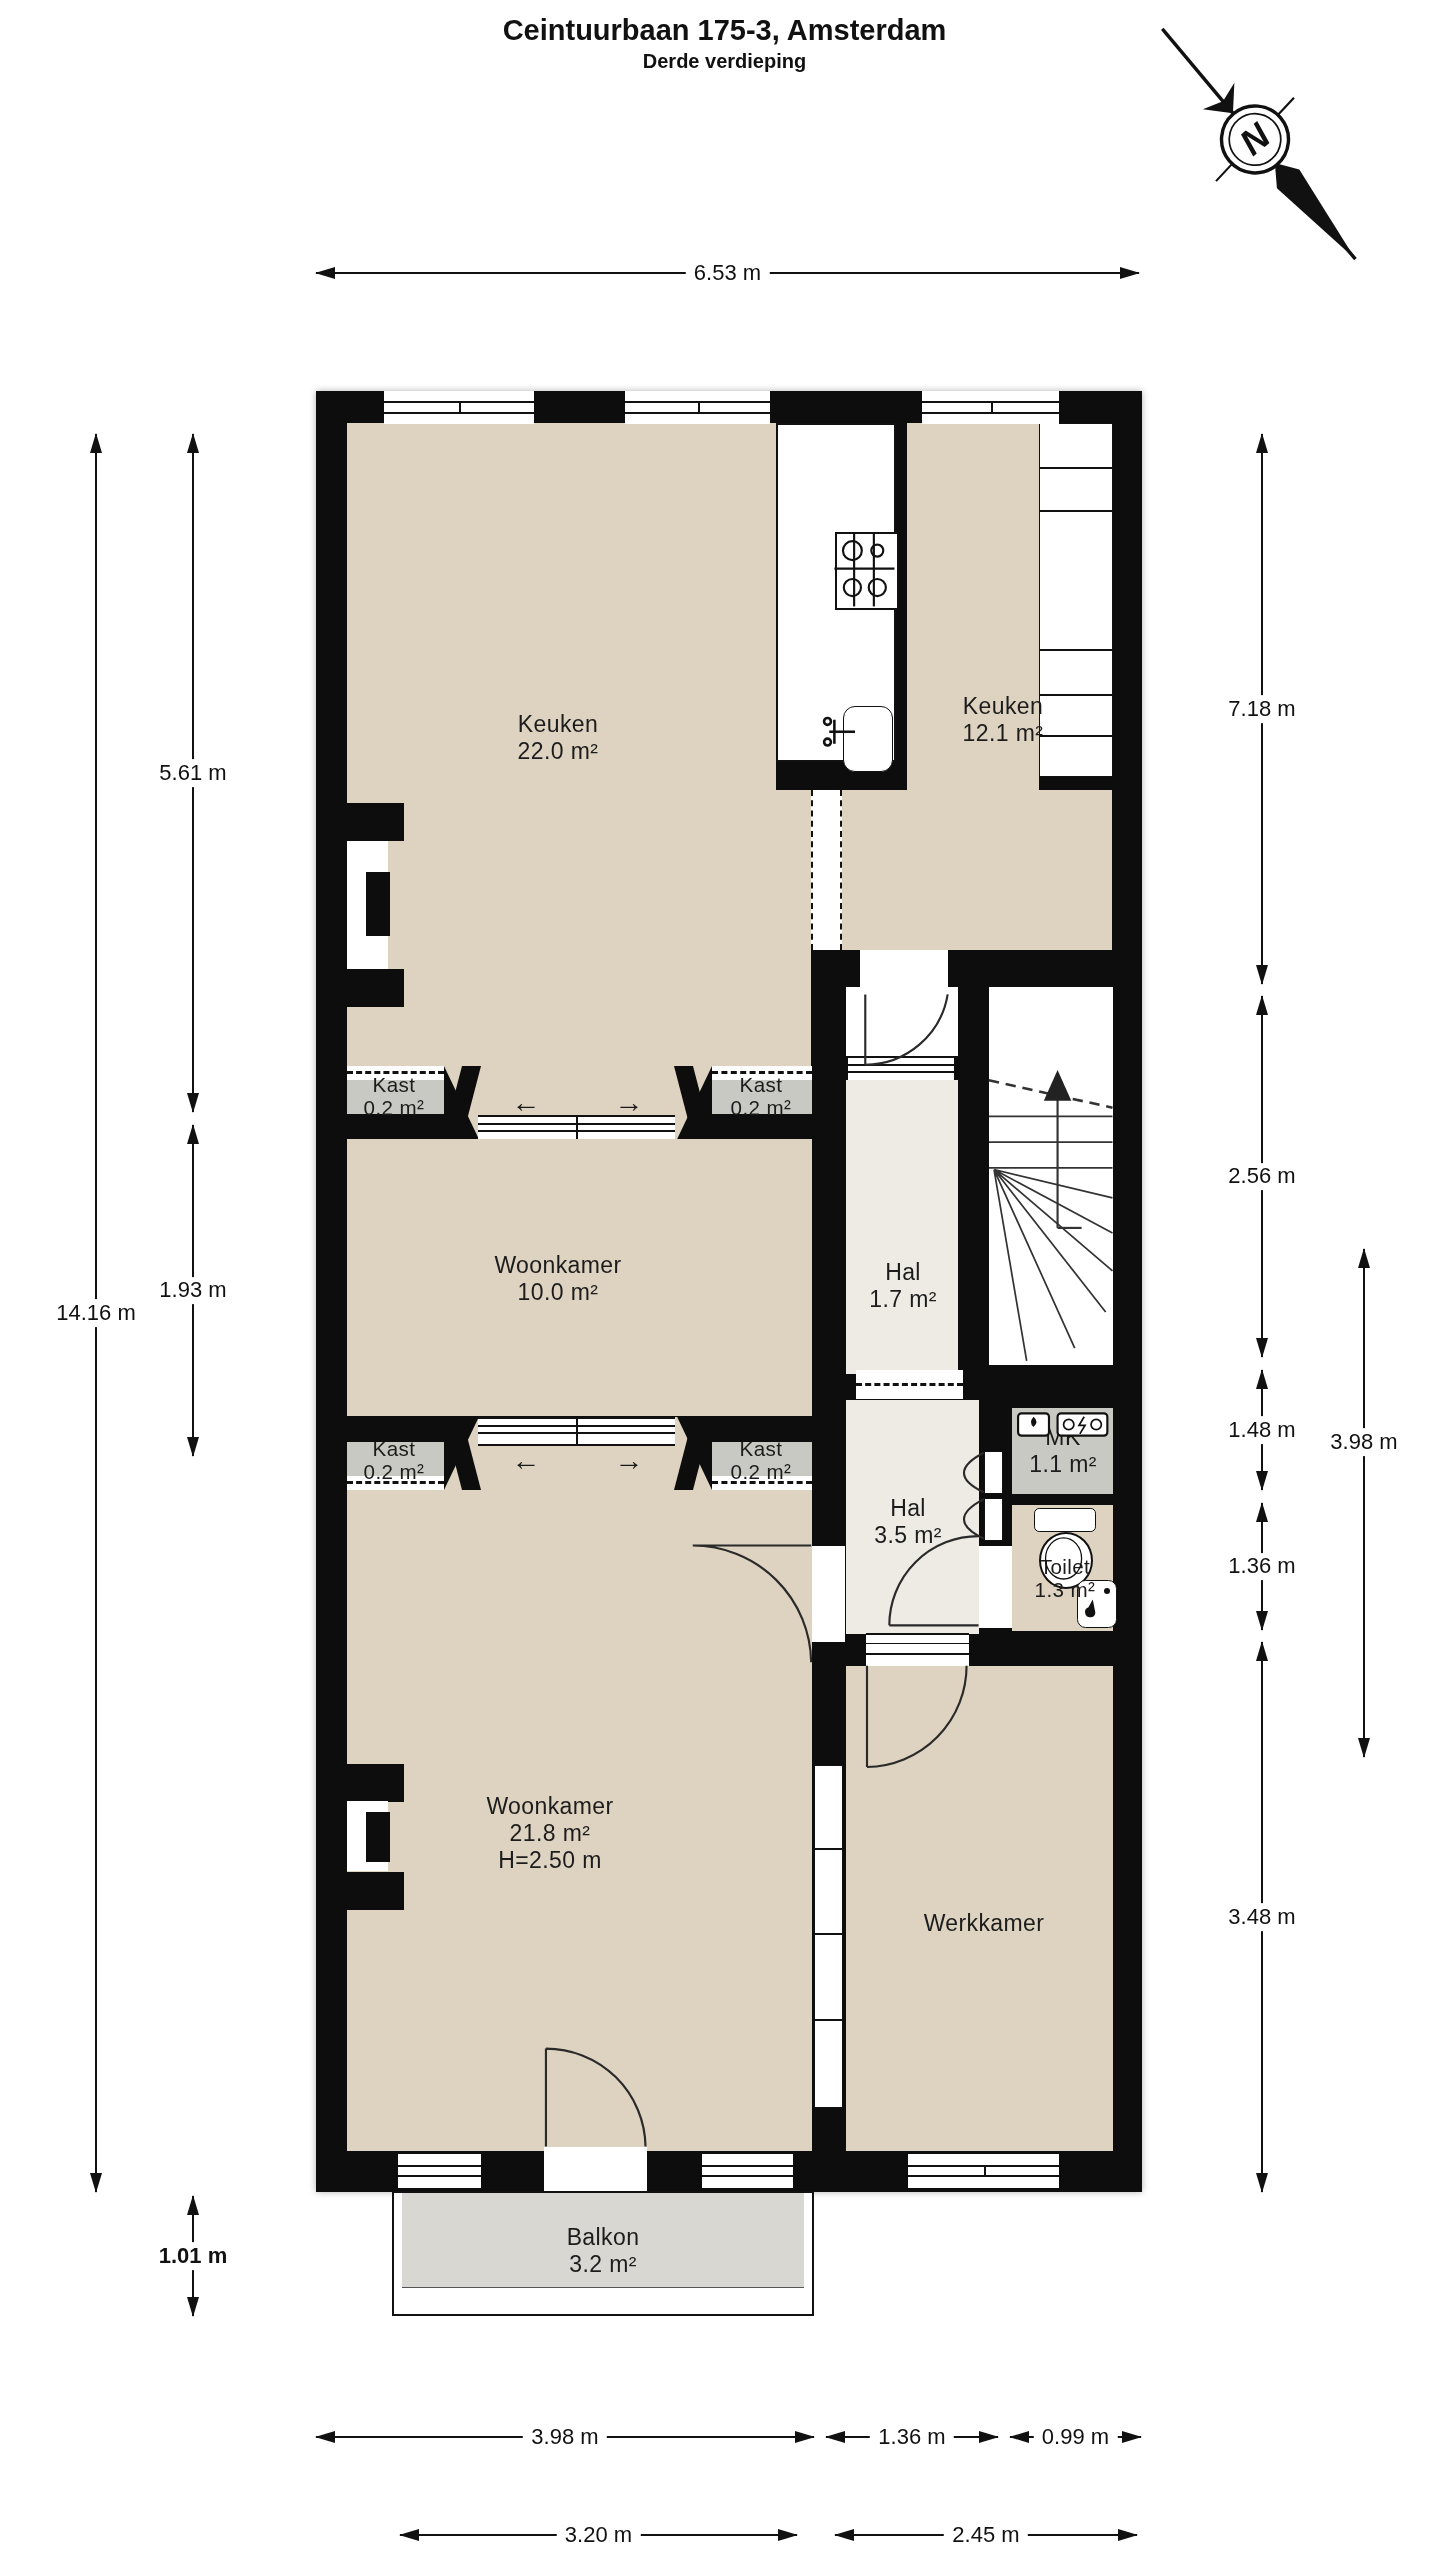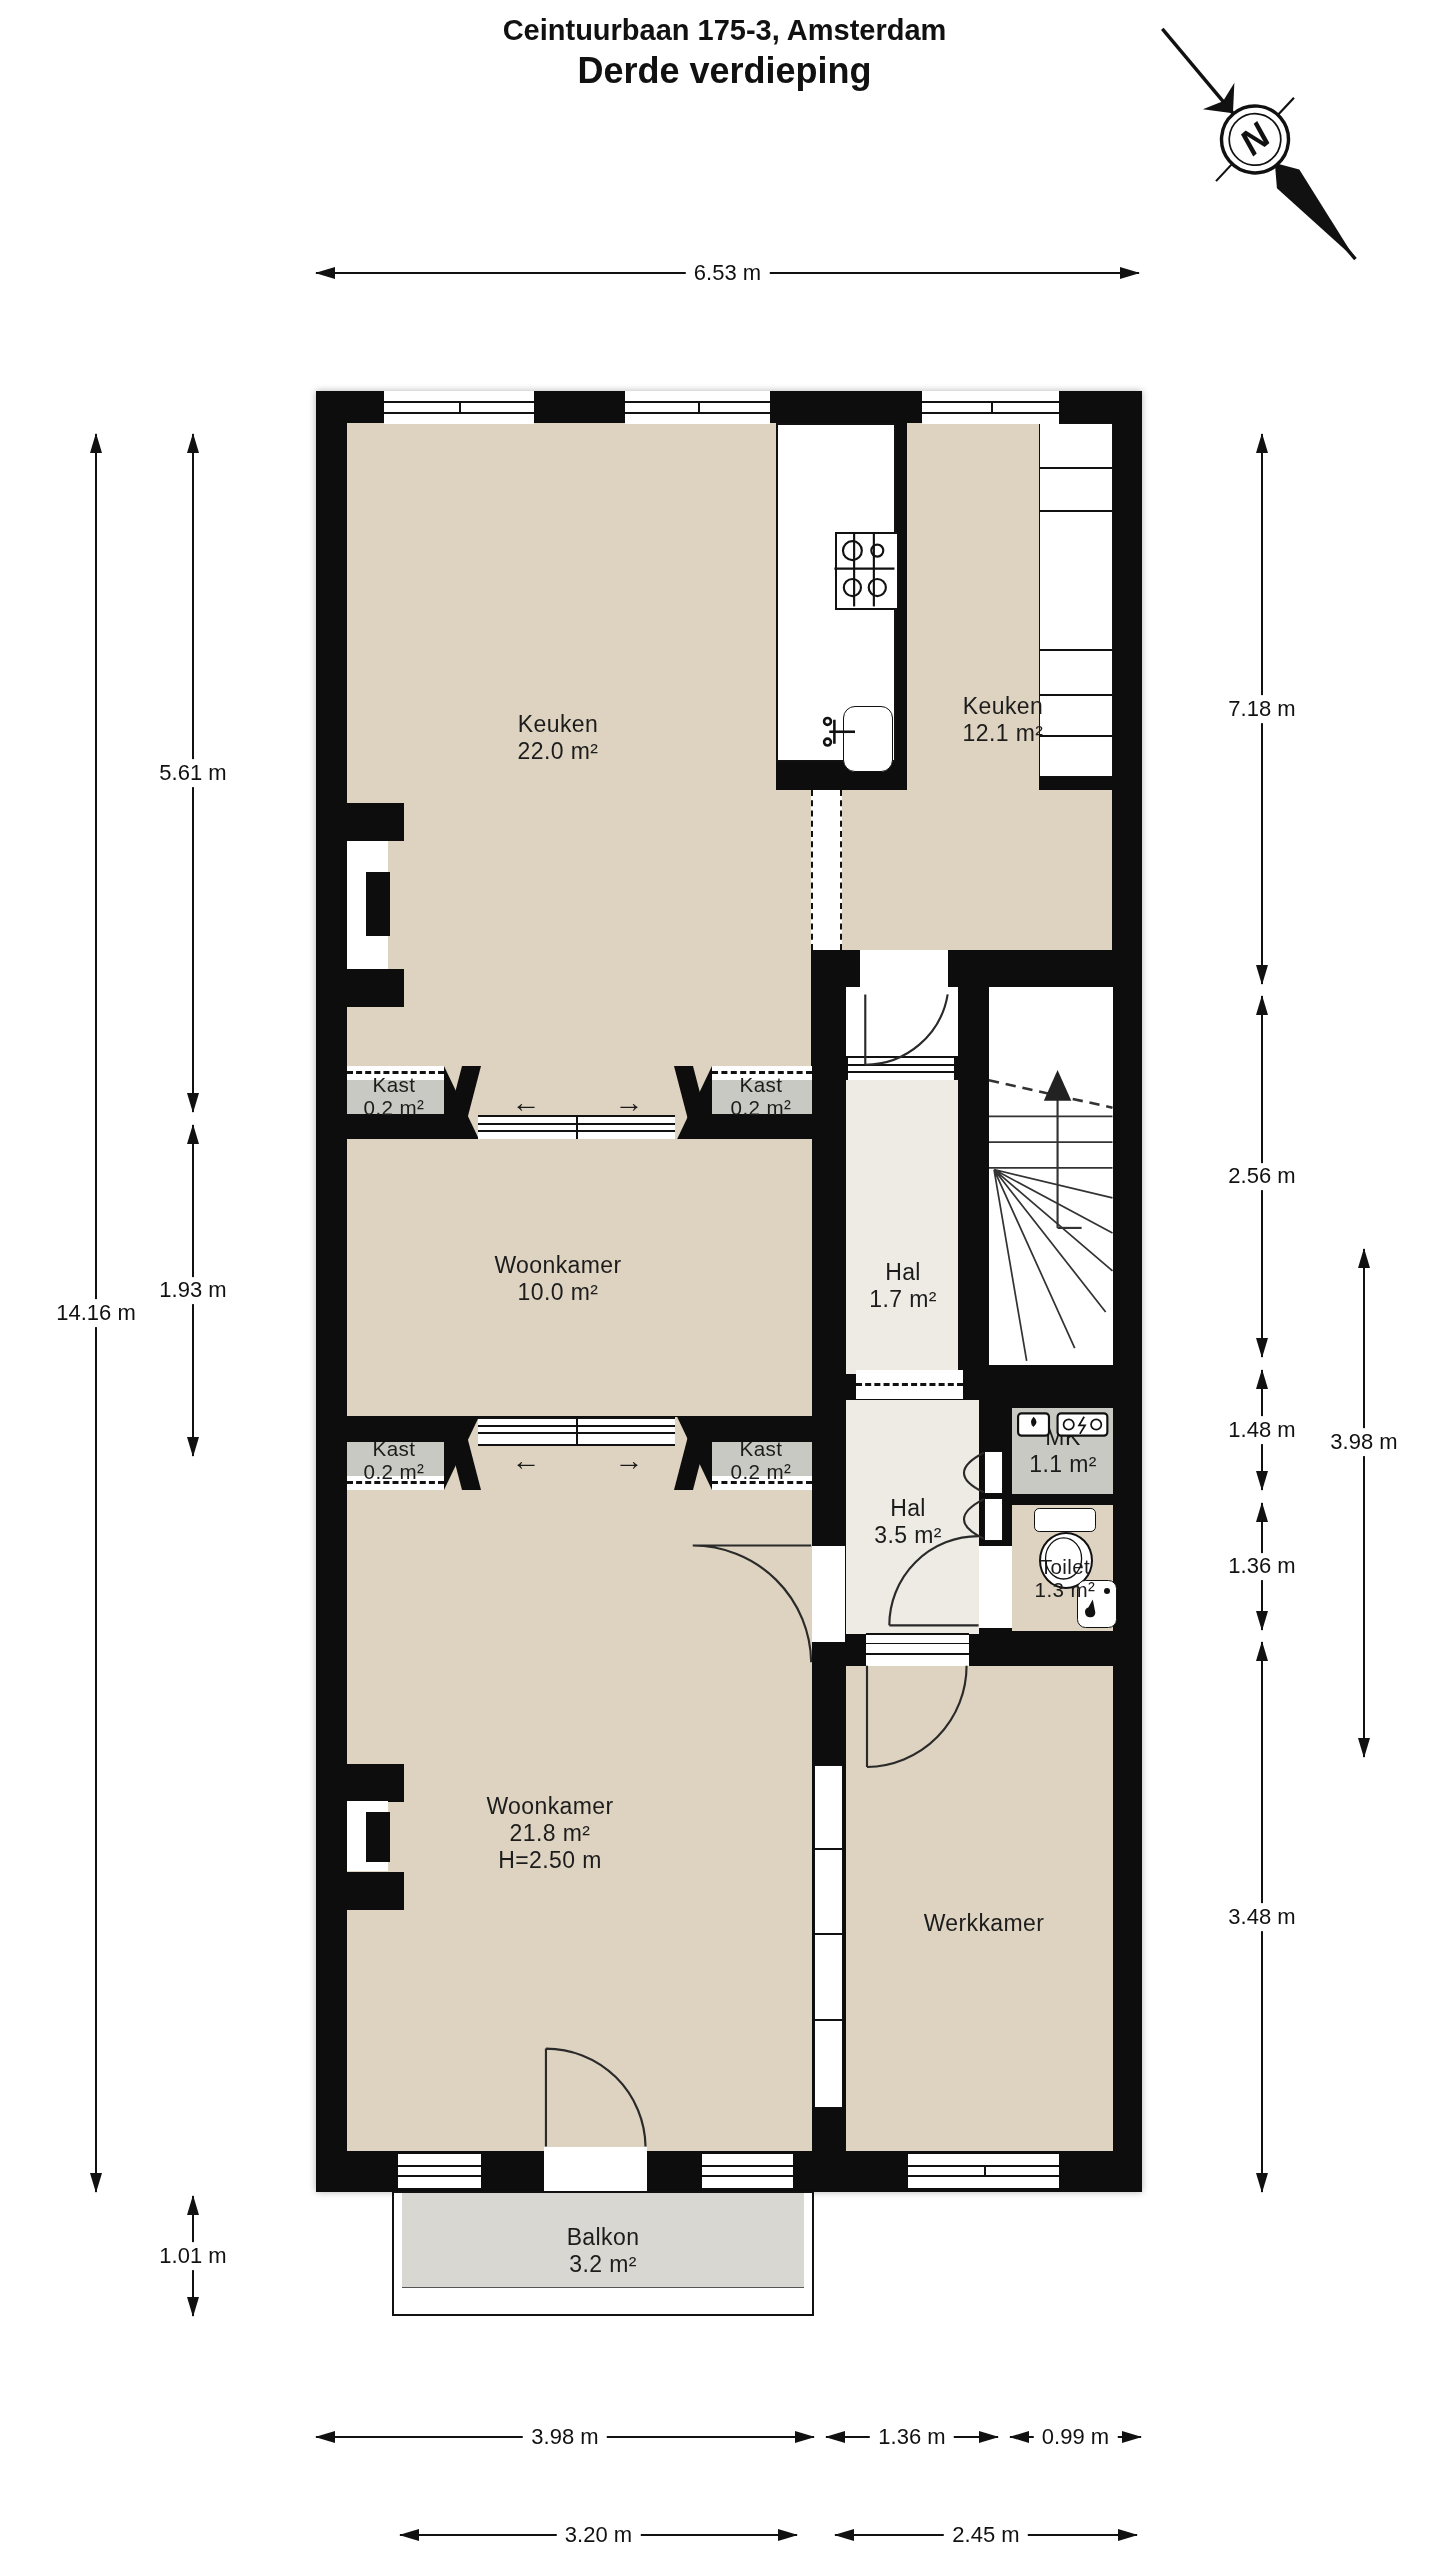--- a/index.html
+++ b/index.html
@@ -45,21 +45,21 @@
   .cabbox{border:1.7px solid #111;background:#fff;box-sizing:border-box;}
   .arrow-glyph{position:absolute;transform:translate(-50%,-50%);font-size:29px;color:#1a1a1a;}
   svg{position:absolute;left:0;top:0;}
 </style>
 </head>
 <body>
 
 <div id="canvas">
 
   <div class="title" style="top:13.7px;font-size:29px;">Ceintuurbaan 175-3, Amsterdam</div>
-  <div class="title" style="top:50px;font-size:36px;">Derde verdieping</div>
+  <div class="title" style="top:50px;font-size:20px;">Derde verdieping</div>
 
   <div class="abs wallbase" style="left:316px;top:391px;width:826px;height:1801px;"></div>
 
   <div class="abs beige" style="left:347px;top:423px;width:429px;height:643px;"></div>
   <div class="abs beige" style="left:776px;top:790px;width:35px;height:276px;"></div>
 
   <div class="abs white" style="left:776px;top:423px;width:120px;height:339px;border:2.6px solid #111;box-sizing:border-box;"></div>
 
   <div class="abs white" style="left:811px;top:790px;width:31px;height:160px;">
     <div class="vdash" style="left:0;"></div>
@@ -345,21 +345,21 @@
       <div class="ah ah-t"></div>
       <div class="ah ah-b"></div>
     <span class="dlab">5.61 m</span>
   </div>
   <div class="dim" style="left:169px;top:1125px;width:48px;height:331px;">
     <div class="dl-v"></div>
       <div class="ah ah-t"></div>
       <div class="ah ah-b"></div>
     <span class="dlab">1.93 m</span>
   </div>
-  <div class="dim" style="left:169px;top:2196px;width:48px;height:120px;">
+  <div class="dim" style="left:169px;top:2196px;width:48px;height:120px;font-weight:bold;">
     <div class="dl-v"></div>
       <div class="ah ah-t"></div>
       <div class="ah ah-b"></div>
     <span class="dlab">1.01 m</span>
   </div>
 
   <div class="dim" style="left:1238px;top:434px;width:48px;height:550px;">
     <div class="dl-v"></div>
       <div class="ah ah-t"></div>
       <div class="ah ah-b"></div>

